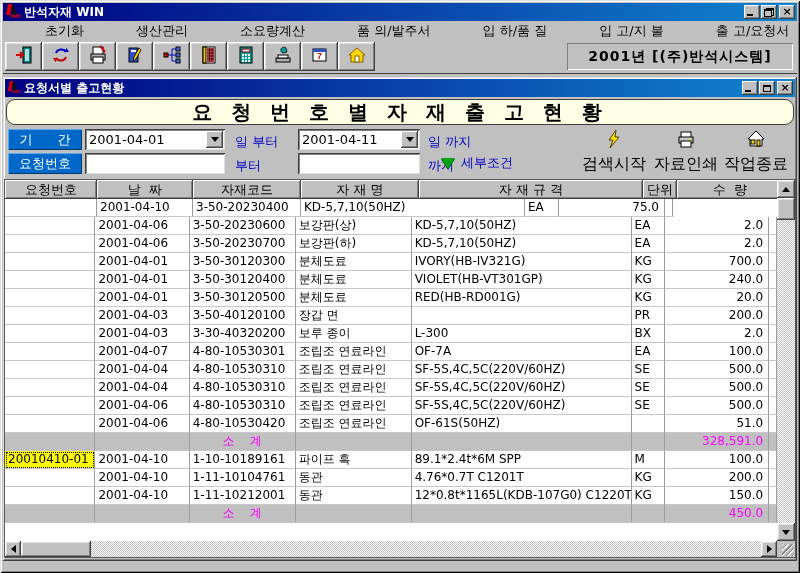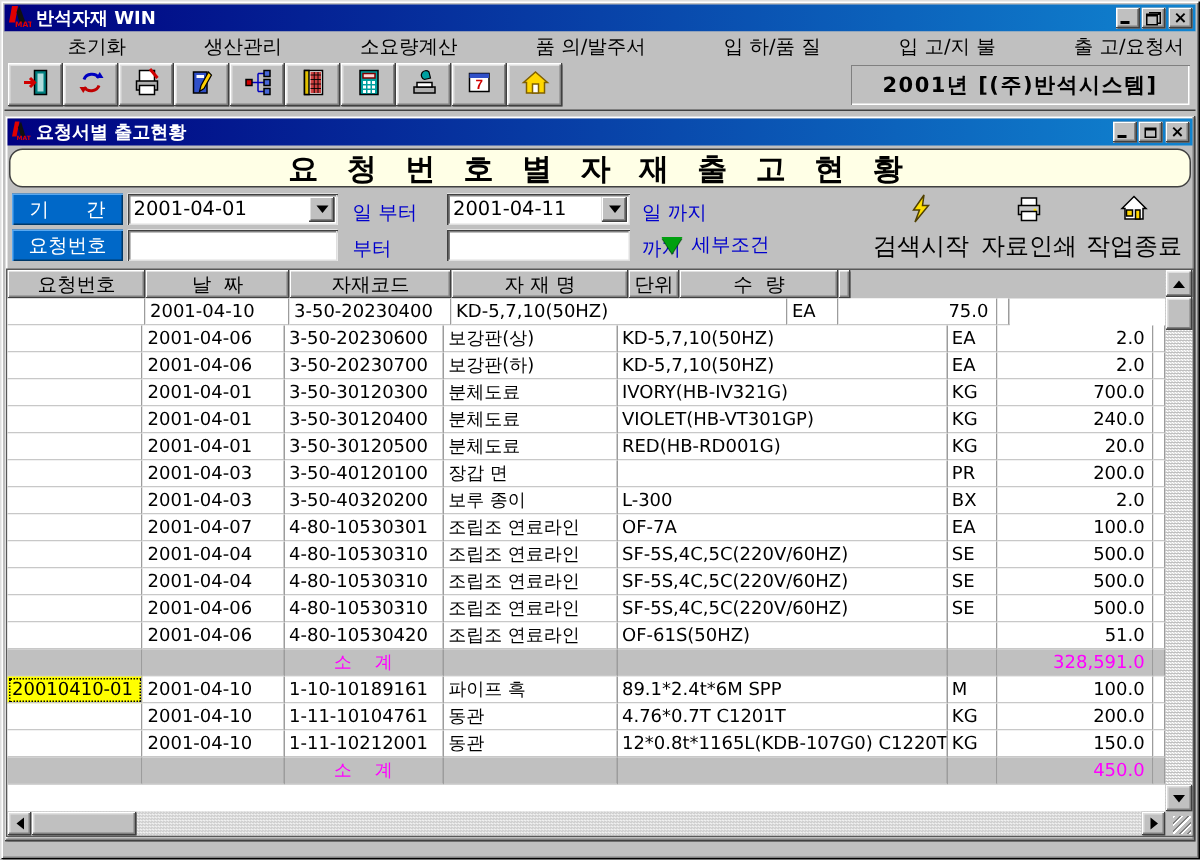--- a/index.html
+++ b/index.html
@@ -312,20 +312,21 @@
             <span class="act-lbl">작업종료</span>
           </div>
         </div>
 
       <div class="gridwrap">
         <div class="grid-header" id="grid-header">
             <div class="hc c0">요청번호</div>
             <div class="hc c1">날  짜</div>
             <div class="hc c2">자재코드</div>
             <div class="hc c3">자 재 명</div>
+            <div class="hc c4">자 재 규 격</div>
             <div class="hc c5">단위</div>
             <div class="hc c6">수  량</div>
             <div class="hc cf"></div>
           </div>
         <div class="grid-body" id="grid-body">
             <div class="grow data">
               <div class="cell c0"></div>
               <div class="cell c1">2001-04-10</div>
               <div class="cell c2">3-50-20230400</div>
               <div class="cell c4">KD-5,7,10(50HZ)</div>
@@ -389,21 +390,21 @@
               <div class="cell c2">3-50-40120100</div>
               <div class="cell c3">장갑 면</div>
               <div class="cell c4"></div>
               <div class="cell c5">PR</div>
               <div class="cell c6 num">200.0</div>
               <div class="cell cf"></div>
             </div>
             <div class="grow data">
               <div class="cell c0"></div>
               <div class="cell c1">2001-04-03</div>
-              <div class="cell c2">3-50-40320200</div>
+              <div class="cell c2">3-30-40320200</div>
               <div class="cell c3">보루 종이</div>
               <div class="cell c4">L-300</div>
               <div class="cell c5">BX</div>
               <div class="cell c6 num">2.0</div>
               <div class="cell cf"></div>
             </div>
             <div class="grow data">
               <div class="cell c0"></div>
               <div class="cell c1">2001-04-07</div>
               <div class="cell c2">4-80-10530301</div>

